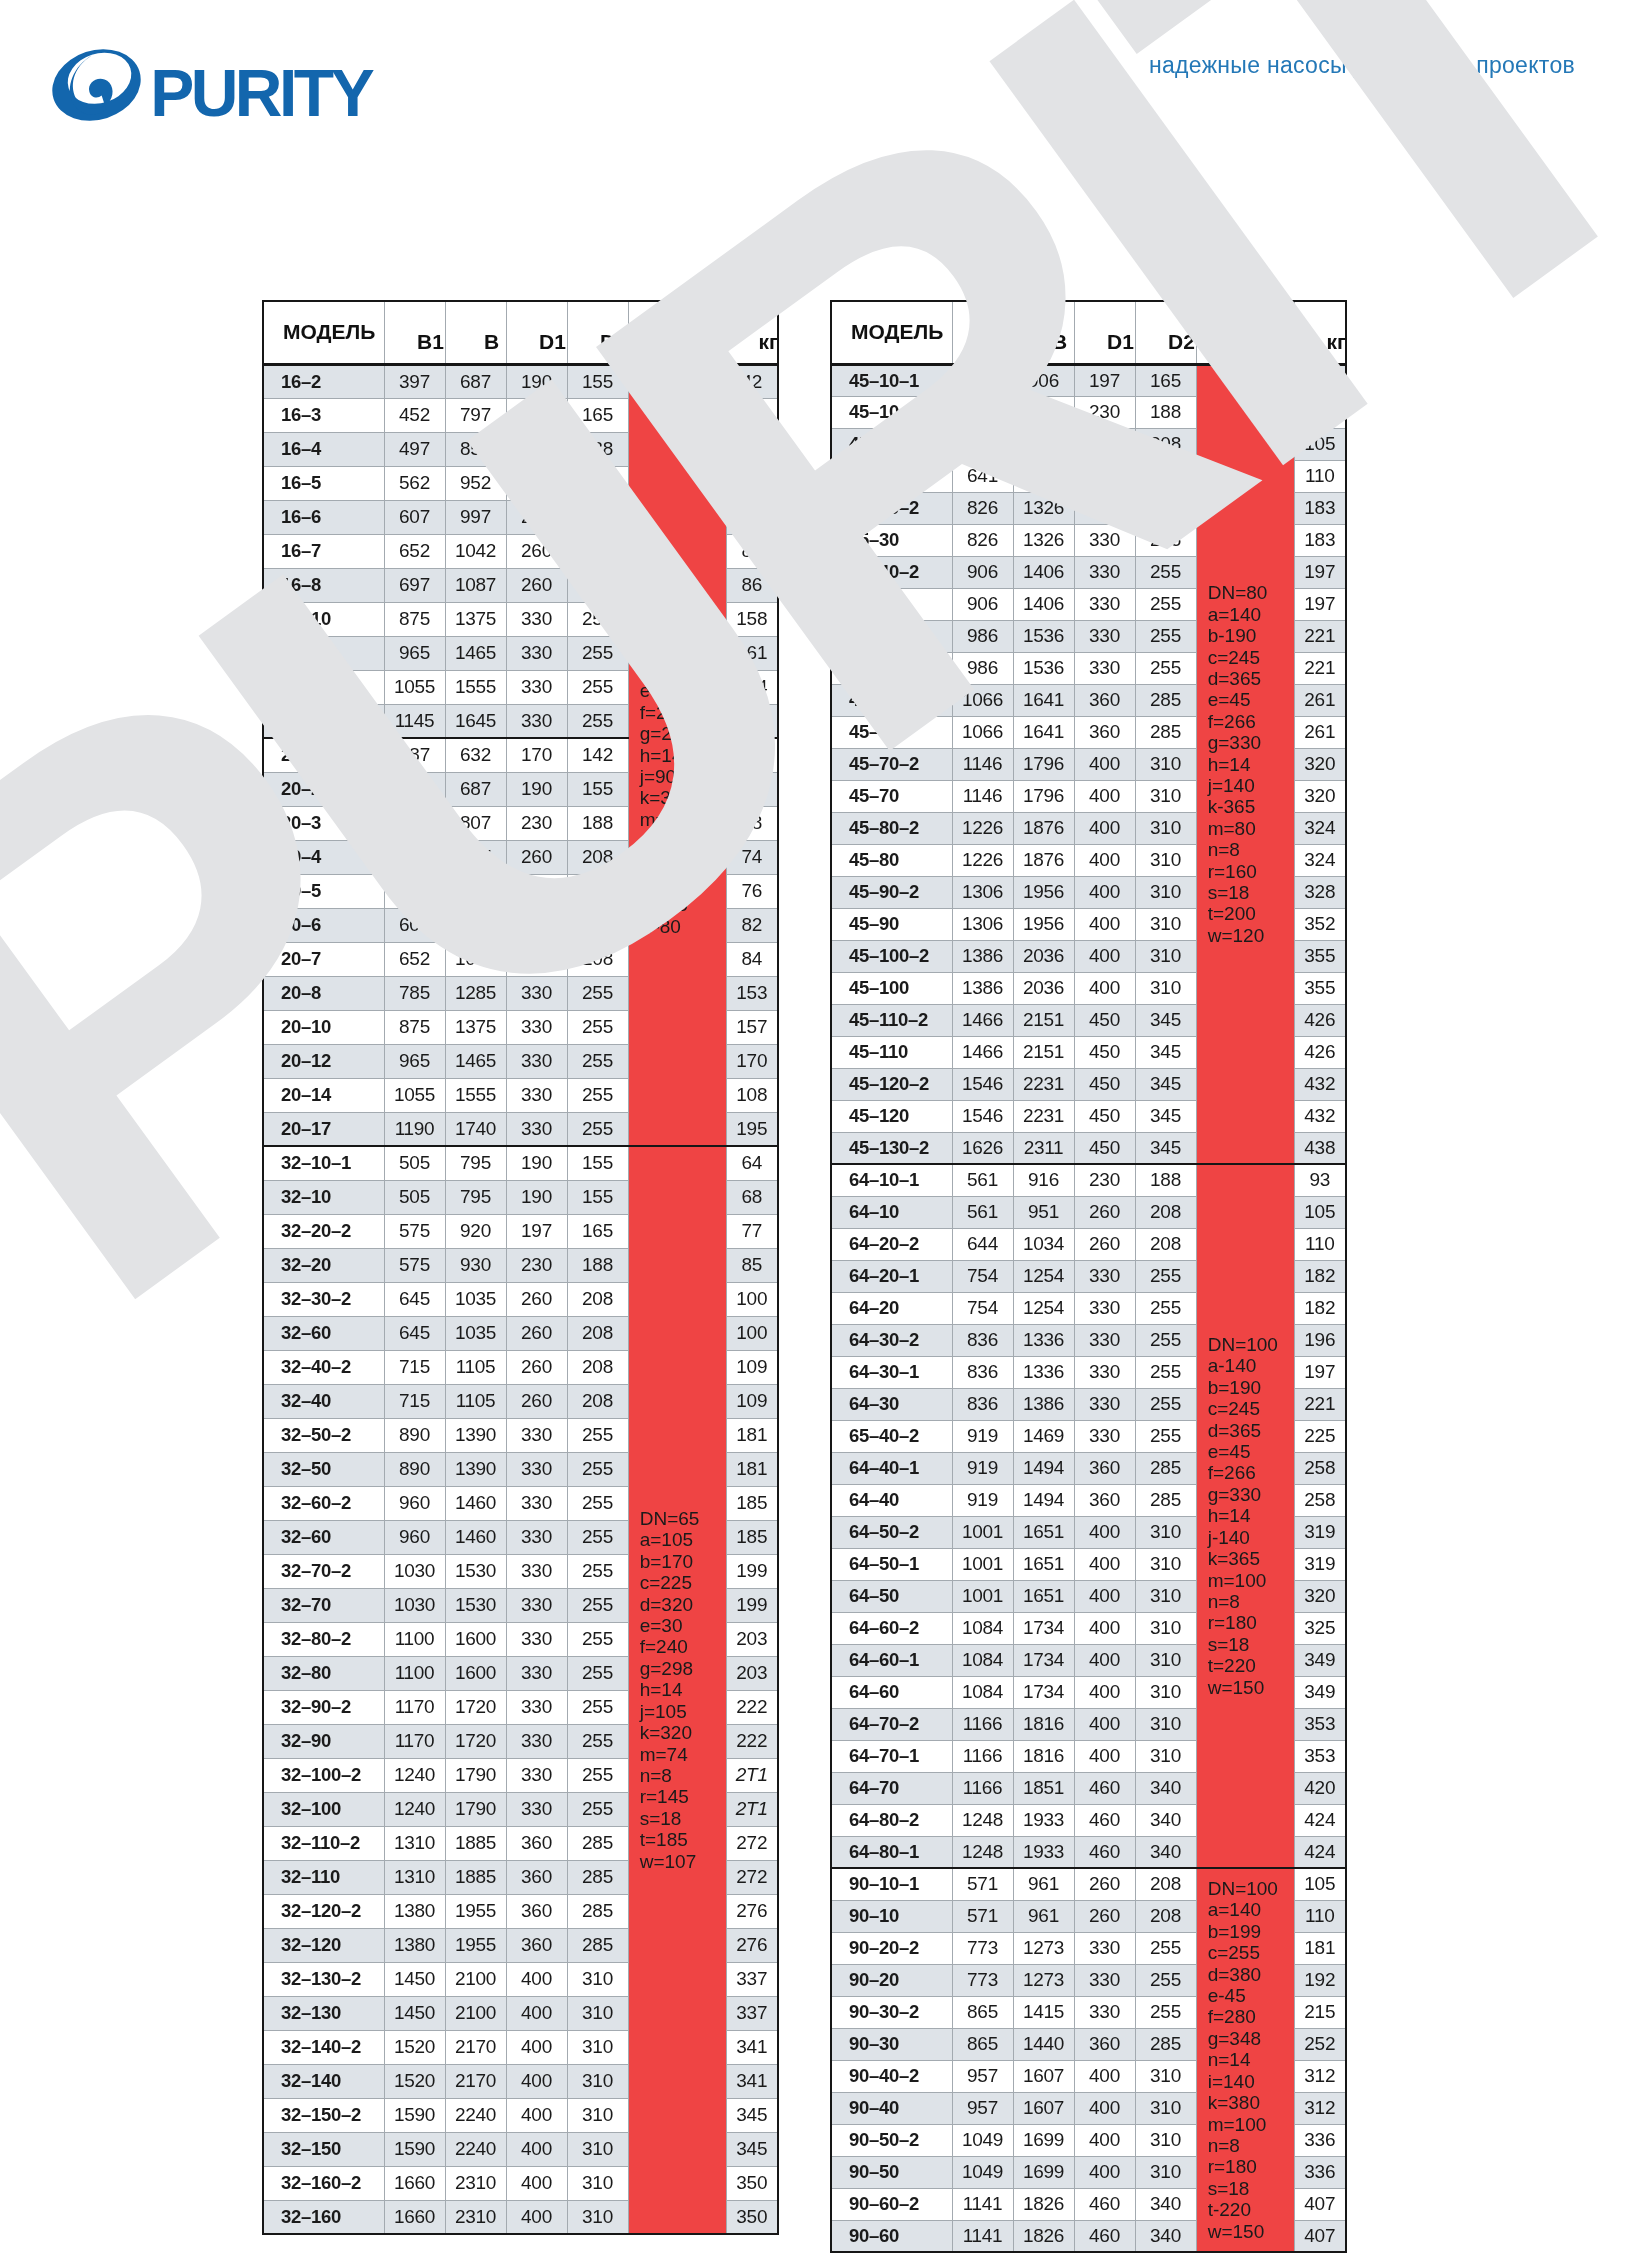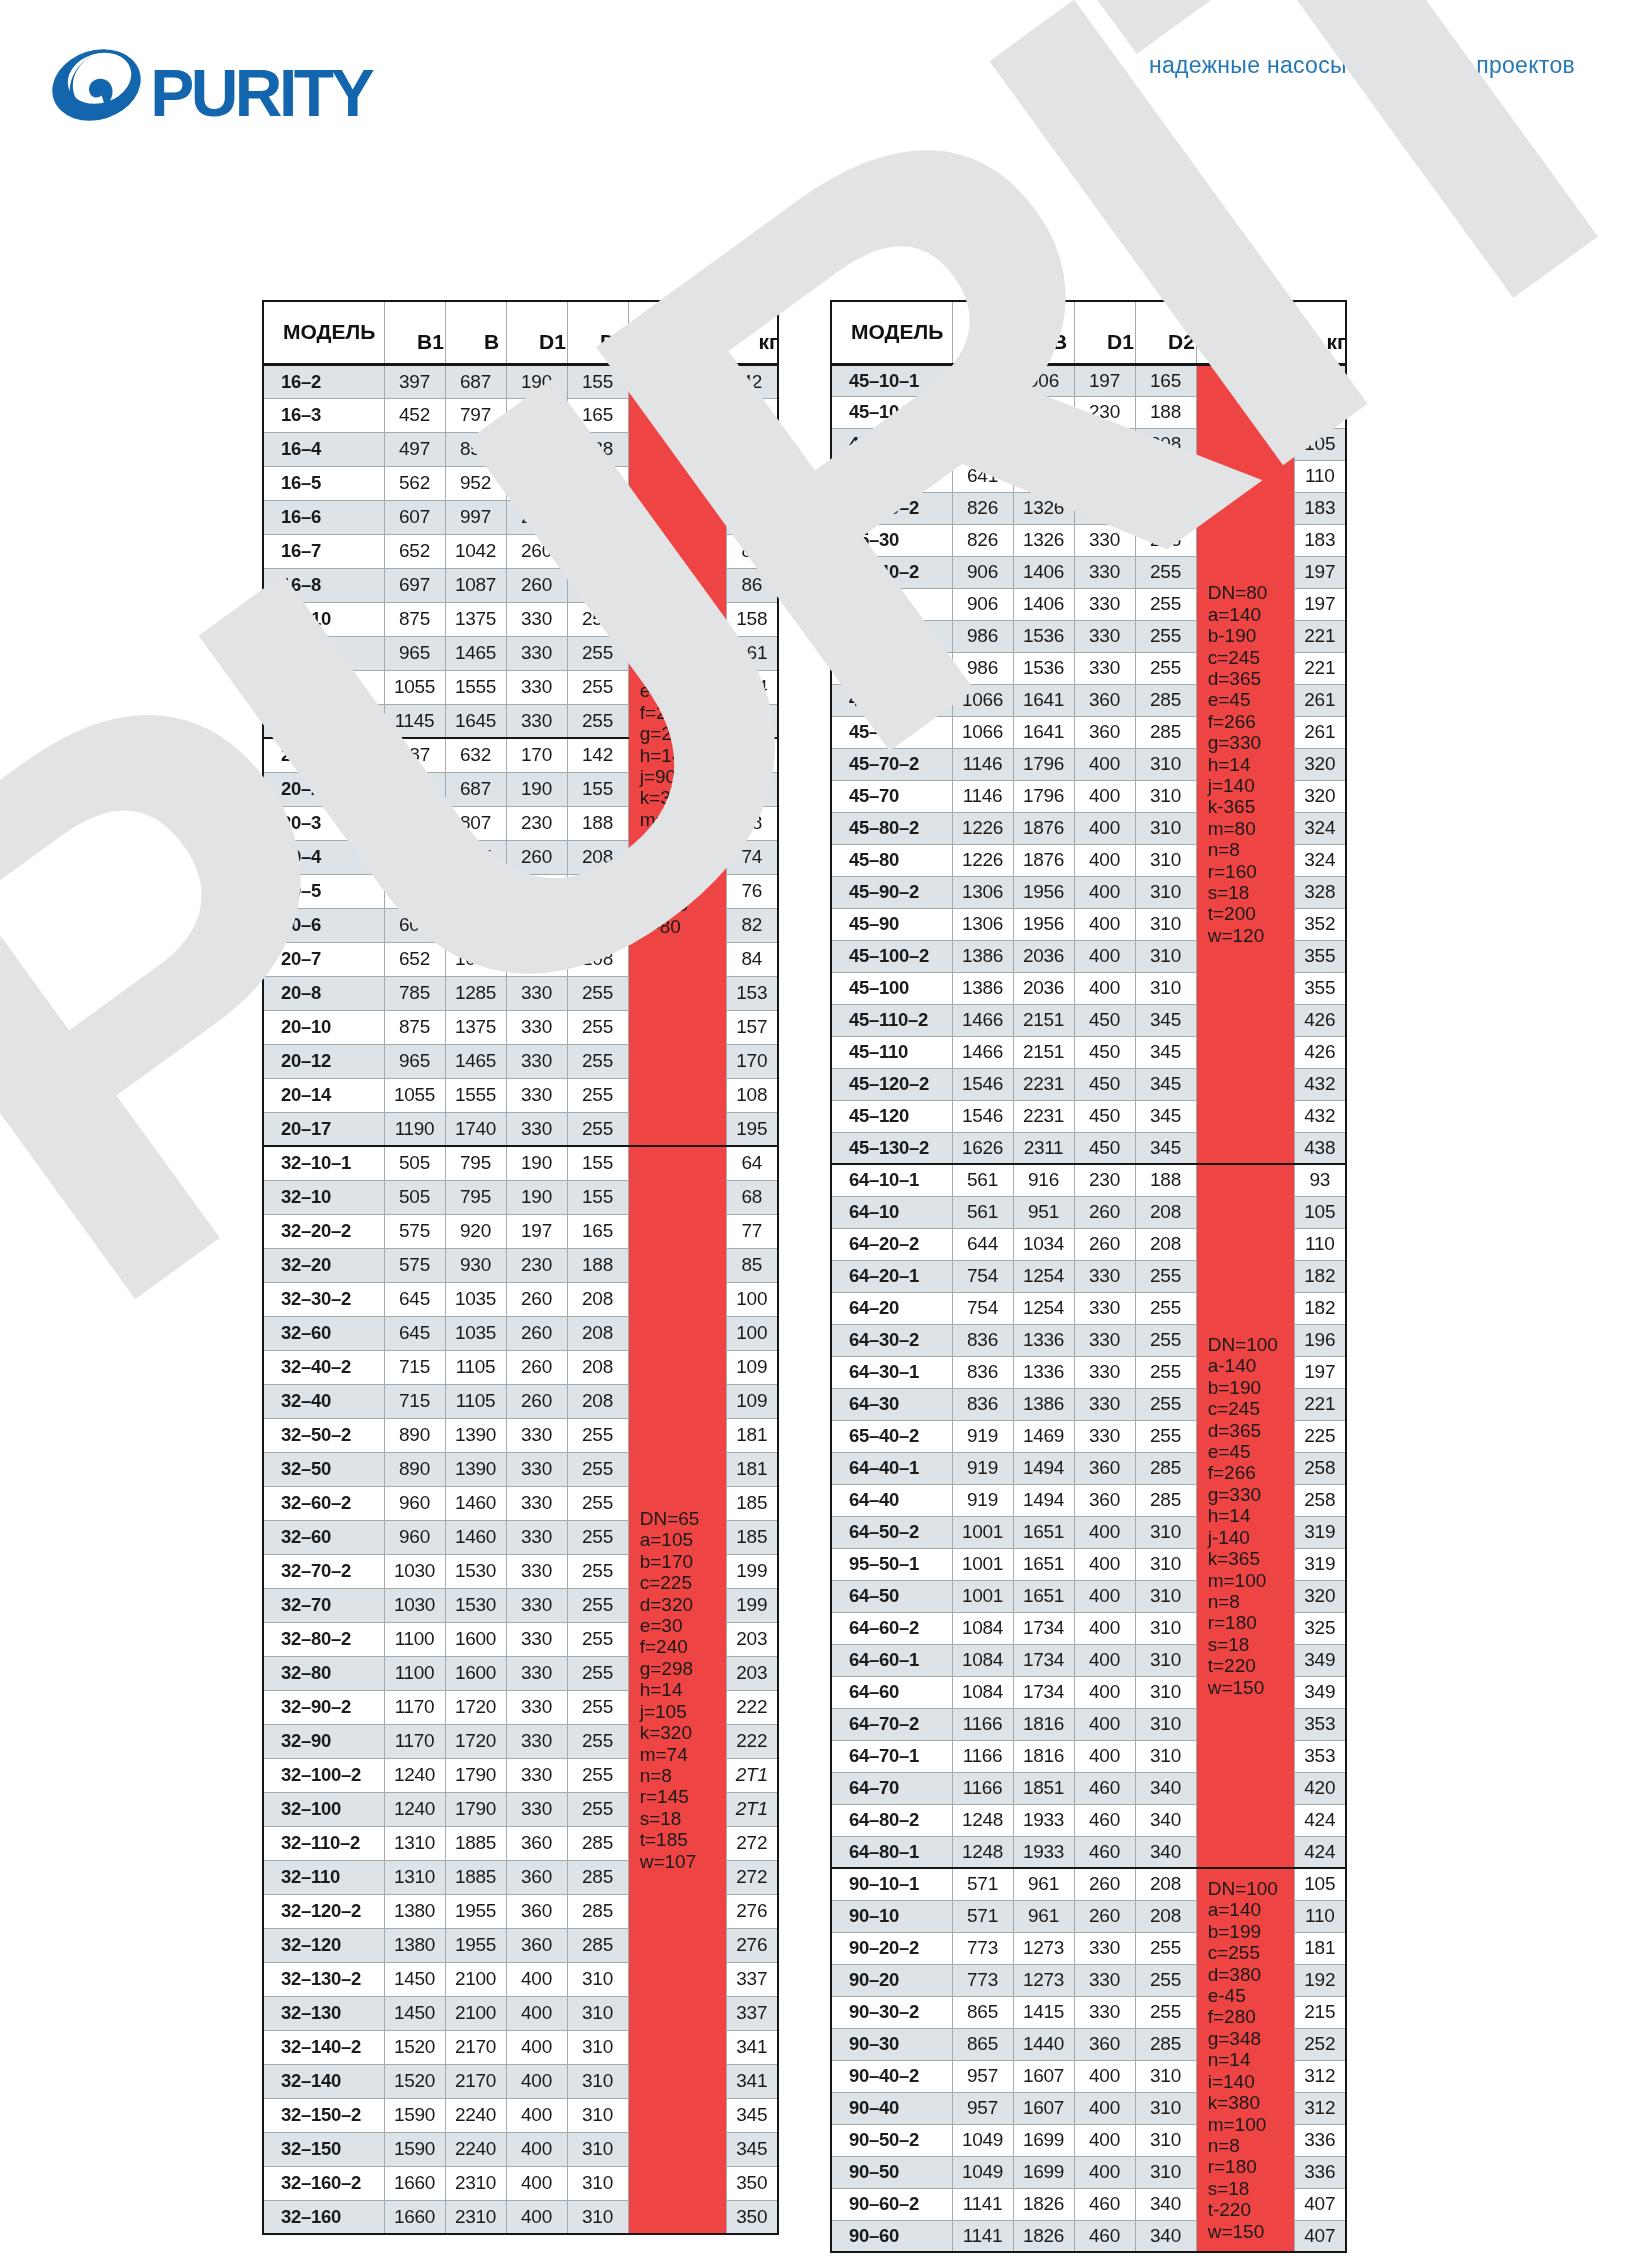--- a/index.html
+++ b/index.html
@@ -963,21 +963,21 @@
         </tr>
         <tr class="stripe">
           <td class="model">64–50–2</td>
           <td class="num">1001</td>
           <td class="num">1651</td>
           <td class="num">400</td>
           <td class="num">310</td>
           <td class="num kg">319</td>
         </tr>
         <tr>
-          <td class="model">95–50–1</td>
+          <td class="model">64–50–1</td>
           <td class="num">1001</td>
           <td class="num">1651</td>
           <td class="num">400</td>
           <td class="num">310</td>
           <td class="num kg">319</td>
         </tr>
         <tr class="stripe">
           <td class="model">64–50</td>
           <td class="num">1001</td>
           <td class="num">1651</td>

